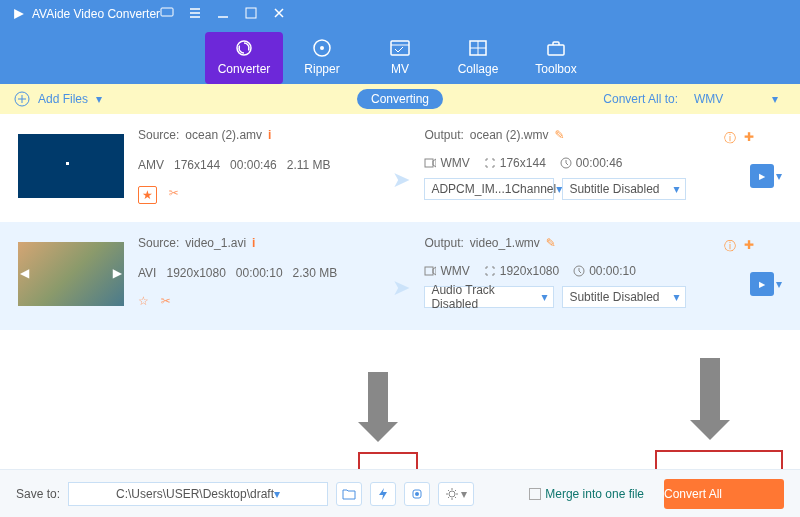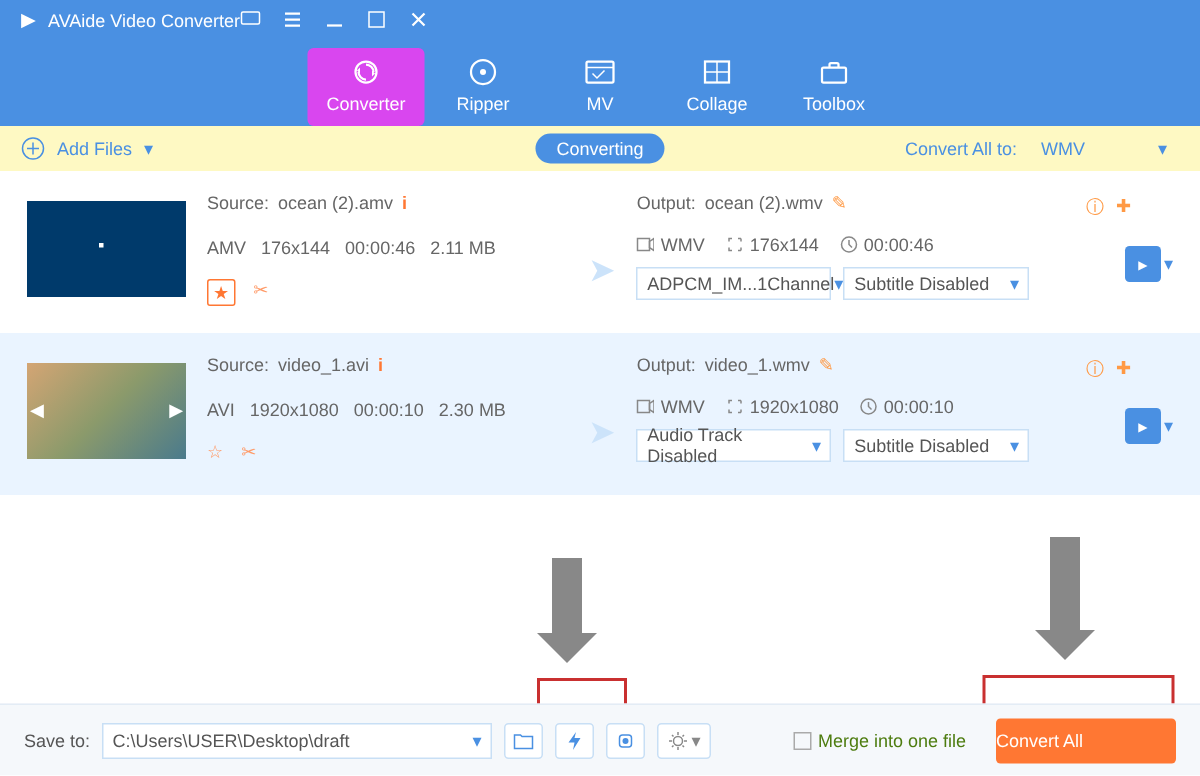--- a/index.html
+++ b/index.html
@@ -4,21 +4,21 @@
 <style>
 *{margin:0;padding:0;box-sizing:border-box;font-family:"Segoe UI",Arial,sans-serif;font-size:12px}
 body{width:800px;height:517px;background:#fff;position:relative;overflow:hidden}
 .title-bar{height:28px;background:#4a90e2;color:#fff;display:flex;align-items:center;padding:0 12px;justify-content:flex-start}
 .title-left{display:flex;align-items:center;gap:6px}
 .logo{width:14px;height:14px}
 .win-controls{display:flex;gap:14px;align-items:center}
 .win-controls span{cursor:pointer}
 .main-tabs{height:56px;background:#4a90e2;display:flex;justify-content:center;padding-top:4px}
 .main-tab{width:78px;color:#fff;display:flex;flex-direction:column;align-items:center;gap:4px;cursor:pointer;padding-top:6px;border-radius:4px}
-.main-tab.active{background:#d946ef}
+.main-tab.active{background:#6d28d9}
 .main-tab .icon{height:20px;display:flex;align-items:center}
 .sub-bar{height:30px;background:#fef9c3;display:flex;align-items:center;padding:0 14px;justify-content:space-between;color:#4a90e2}
 .sub-left{display:flex;align-items:center;gap:8px;cursor:pointer}
 .sub-mid{display:flex;gap:16px;position:absolute;left:50%;transform:translateX(-50%)}
 .pill{height:20px;padding:0 14px;border-radius:10px;display:flex;align-items:center;color:#4a90e2;cursor:pointer}
 .pill.active{background:#4a90e2;color:#fff}
 .sub-right{display:flex;align-items:center;gap:8px}
 .fmt-select{width:100px;height:20px;color:#4a90e2;display:flex;align-items:center;justify-content:space-between;padding:0 8px;cursor:pointer}
 .file-list{}
 .file-row{height:108px;background:#fff;display:flex;padding:14px 18px 10px;gap:14px;position:relative}
@@ -38,23 +38,23 @@
 .out-icons{position:absolute;right:46px;top:16px;display:flex;gap:8px;color:#ff9944}
 .out-stats{display:flex;gap:14px;color:#666;margin-bottom:8px;align-items:center}
 .stat-item{display:flex;align-items:center;gap:4px}
 .drop-row{display:flex;gap:8px}
 .dropdown{height:22px;border:1px solid #c8dff5;background:#fff;display:flex;align-items:center;justify-content:space-between;padding:0 6px;color:#555;cursor:pointer}
 .dd-audio{width:130px}
 .dd-sub{width:124px}
 .fmt-btn{position:absolute;right:18px;top:50px;display:flex;align-items:center;gap:2px;cursor:pointer}
 .fmt-badge{width:24px;height:24px;background:#4a90e2;border-radius:3px;display:flex;align-items:center;justify-content:center;color:#fff;font-size:8px}
 .bottom-bar{position:absolute;bottom:0;left:0;right:0;height:48px;background:#f5f8fb;border-top:1px solid #e3ecf5;display:flex;align-items:center;padding:0 16px;gap:8px}
-.save-path{width:260px;height:24px;border:1px solid #c8dff5;background:#fff;display:flex;align-items:center;justify-content:space-between;padding:0 6px;color:#555}
+.save-path{width:260px;height:24px;border:1px solid #c8dff5;background:#fff;display:flex;align-items:center;justify-content:center;padding:0 6px;color:#555}
 .tool-btn{width:26px;height:24px;border:1px solid #c8dff5;border-radius:3px;display:flex;align-items:center;justify-content:center;color:#4a90e2;cursor:pointer;background:#fff}
-.merge-check{display:flex;align-items:center;gap:4px;margin-left:auto;margin-right:12px;color:#4d7c0f}
+.merge-check{display:flex;align-items:center;gap:4px;margin-left:auto;margin-right:12px;color:#0f766e}
 .checkbox{width:12px;height:12px;border:1px solid #aaa}
 .convert-btn{width:120px;height:30px;background:#ff7733;color:#fff;display:flex;align-items:center;justify-content:flex-start;border-radius:3px;cursor:pointer;font-size:13px}
 .anno-arrow{position:absolute;pointer-events:none}
 .anno-arrow .shaft{width:20px;height:50px;background:#888;margin:0 auto}
 .anno-arrow .head{width:0;height:0;border-left:20px solid transparent;border-right:20px solid transparent;border-top:20px solid #888;margin:0 auto}
 .anno-box{position:absolute;border:2px solid #c93030;pointer-events:none}
 .pin-active{color:#ff7733;border:1px solid #ff7733;padding:1px 3px;border-radius:2px}
 .pin-inactive{color:#ff9966}
 </style>
 </head>

